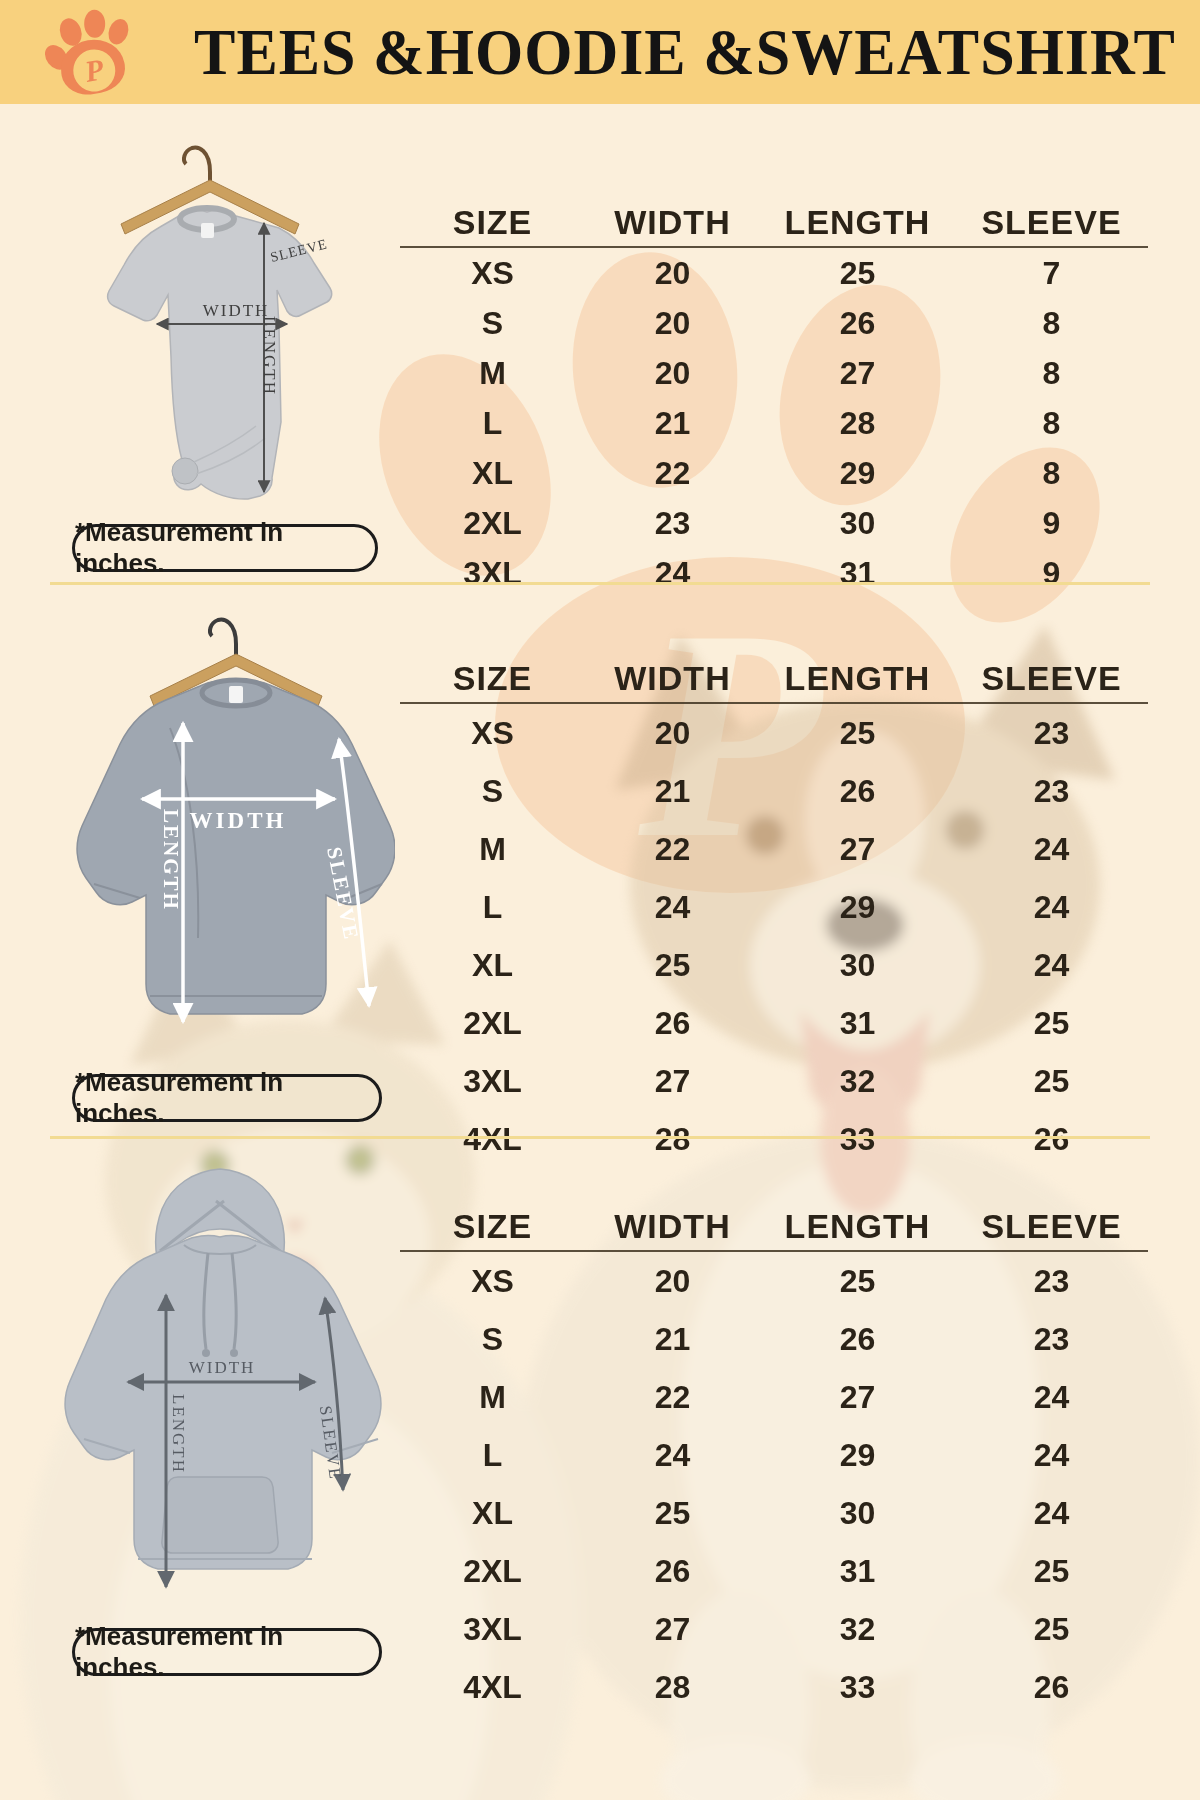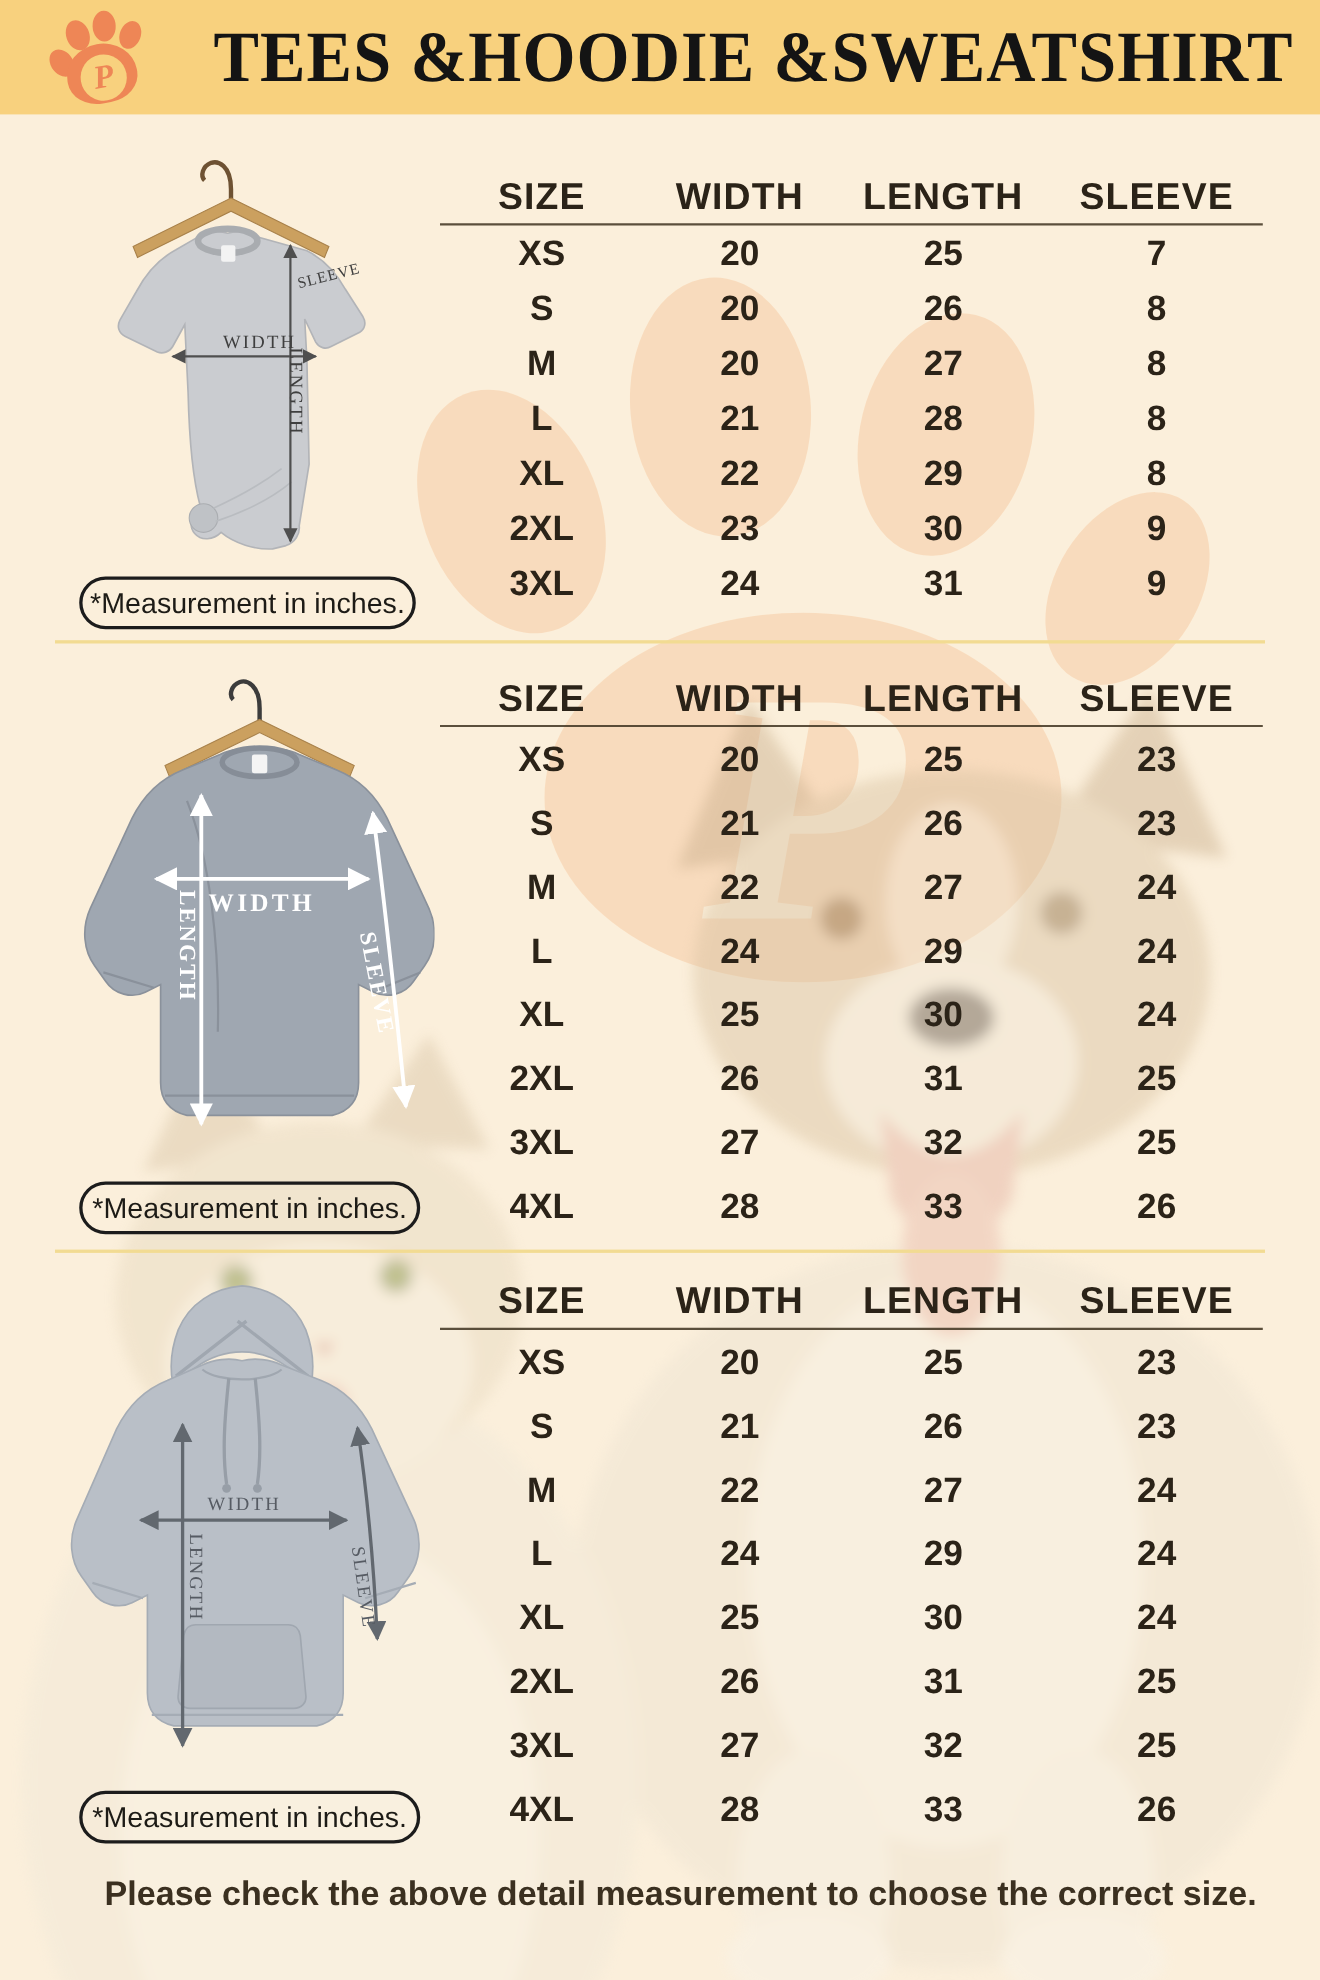--- a/index.html
+++ b/index.html
@@ -22,28 +22,28 @@
        justify-content:center;font-family:"Liberation Serif",serif;font-weight:700;font-size:62px;
        letter-spacing:1px;color:#141414;transform:scaleY(1.06);white-space:nowrap;}
   
   .wm{position:absolute;z-index:1;pointer-events:none;}
   
   .sztable{position:absolute;left:400px;width:748px;z-index:5;}
   .t1{top:156px;}
   .t2{top:612px;}
   .t3{top:1160px;}
   .trow{display:grid;grid-template-columns:185px 175px 195px 193px;align-items:center;text-align:center;}
-  .thead{height:47px;border-bottom:2px solid rgba(62,50,32,.85);}
+  .thead{height:47px;border-bottom:2px solid rgba(62,50,32,.85);margin-top:43px;}
   .th{font-size:34px;font-weight:700;letter-spacing:1px;color:#2B2318;}
   .t1 .tbody{height:50px;}
   .t2 .tbody,.t3 .tbody{height:58px;}
   .td{font-size:32px;font-weight:700;color:#2B2318;}
   
   .pill{position:absolute;height:42px;width:300px;border:3px solid #1C1C1C;border-radius:26px;z-index:5;
-        display:flex;align-items:center;justify-content:center;font-size:26px;font-weight:400;color:#1D1B16;}
+        display:flex;align-items:center;justify-content:center;font-size:26px;font-weight:700;color:#1D1B16;}
   .pill1{left:72px;top:524px;}
   .pill2{left:72px;top:1074px;width:304px;}
   .pill3{left:72px;top:1628px;width:304px;}
   .divider{position:absolute;left:50px;width:1100px;height:3px;background:#F2DB92;z-index:5;}
   .div1{top:582px;}
   .div2{top:1136px;}
   .footer{position:absolute;left:95px;top:1700px;width:1070px;z-index:5;
         font-size:31px;font-weight:700;line-height:44px;color:#3B3020;}
   .figure{position:absolute;z-index:4;}
   .fig1{left:60px;top:122px;}
@@ -349,16 +349,15 @@
       </div>
       <div class="trow tbody">
         <div class="td">4XL</div>
         <div class="td">28</div>
         <div class="td">33</div>
         <div class="td">26</div>
       </div>
     </div>
 
   <div class="footer">
-    <div>Please check the above detail measurement to choose the correct size.</div>
   </div>
 
 </div>
 
 </body></html>

